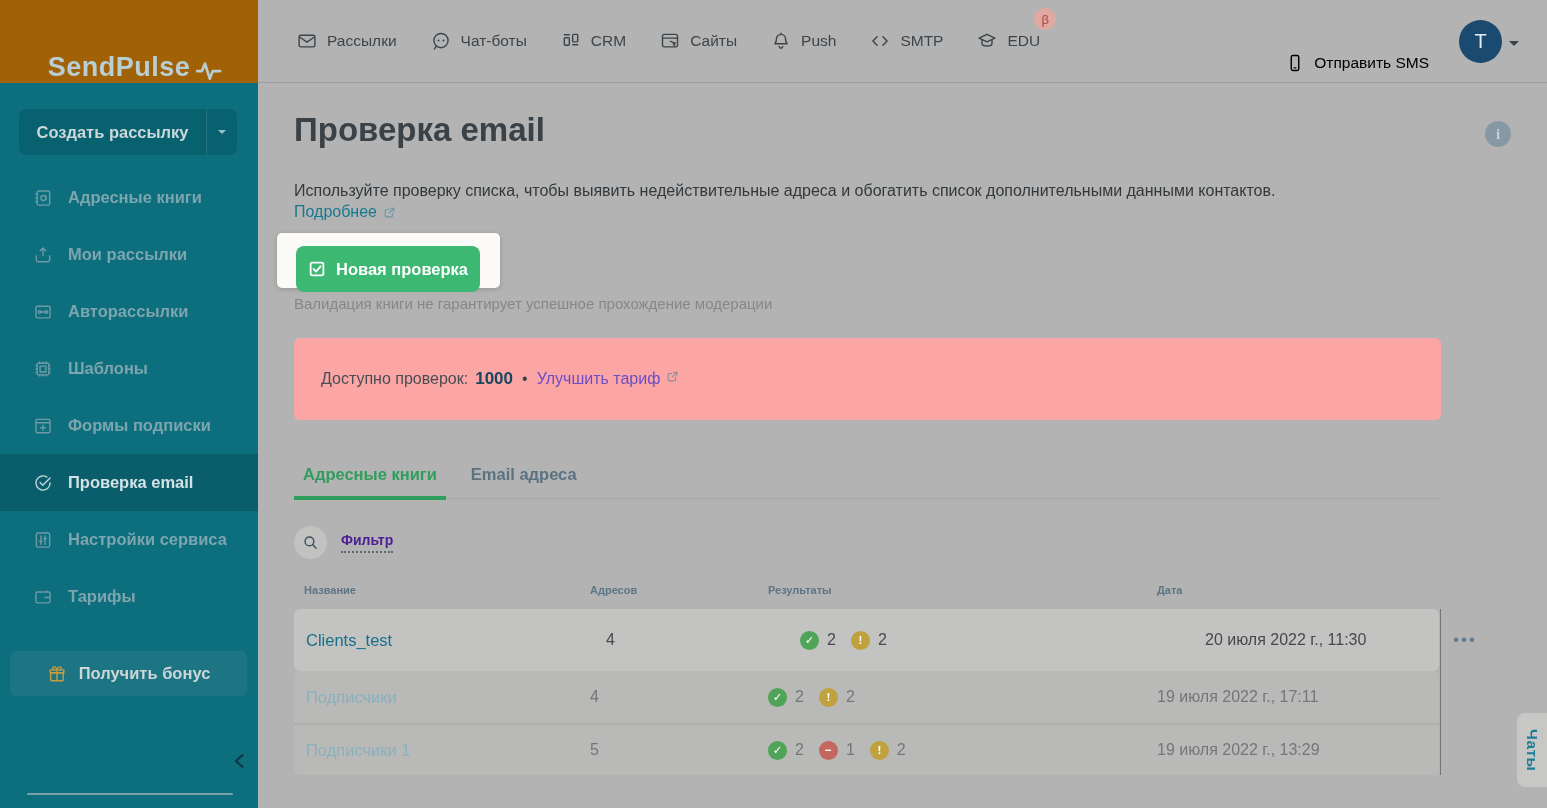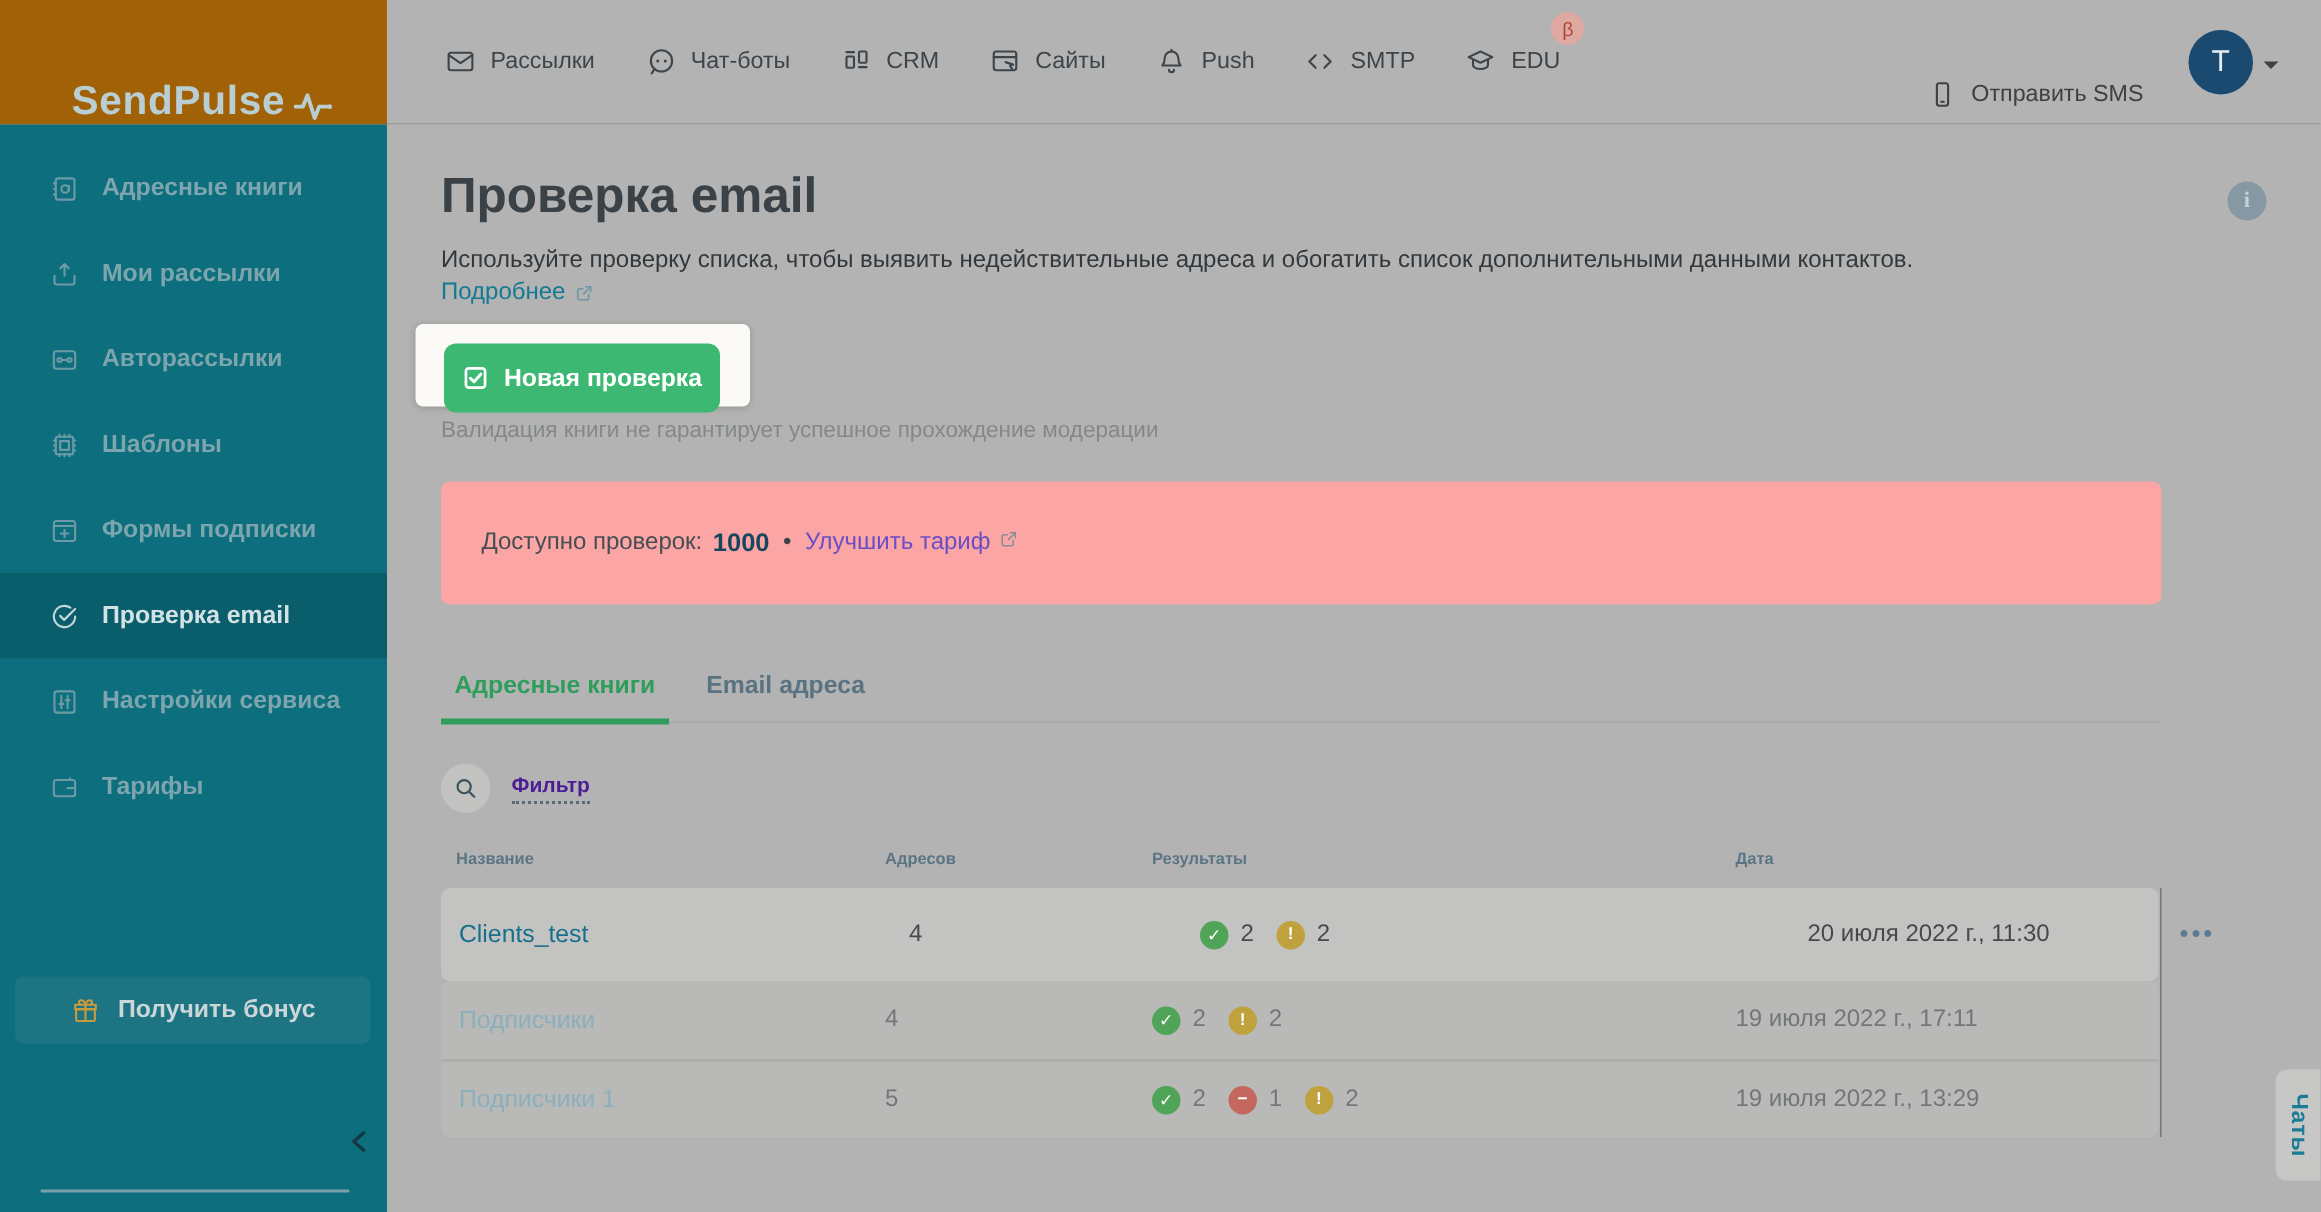--- a/index.html
+++ b/index.html
@@ -25,21 +25,21 @@
   .nav-item {
     display:flex; align-items:center; gap:10px; margin-right:34px;
     color:#3d454b; font-size:15.5px; font-weight:500; position:relative; cursor:pointer; white-space:nowrap;
   }
   .nav-item .icon { color:#3d454b; }
   .beta-badge {
     position:absolute; top:-23px; right:-16px; width:22px; height:22px; border-radius:50%;
     background:#dfa9a2; color:var(--beta_red,#b0453c); font-size:13px; display:flex; align-items:center; justify-content:center;
   }
   .nav-right { margin-left:auto; display:flex; align-items:center; }
-  .sms-btn { display:flex; align-items:center; gap:9px; color:#404040; font-size:15.5px; cursor:pointer; white-space:nowrap;margin-top:43px; }
+  .sms-btn { display:flex; align-items:center; gap:9px; color:#000000; font-size:15.5px; cursor:pointer; white-space:nowrap;margin-top:43px; }
   .avatar {
     width:43px; height:43px; border-radius:50%; background:var(--avatar_blue,#1b4a70);
     color:#e6ebef; font-size:20px; font-weight:500; display:flex; align-items:center; justify-content:center;
     margin-left:30px;
   }
   .avatar-caret {
     width:0; height:0; border:5px solid transparent; border-top-color:#39424a; margin:10px 0 0 7px;
   }
 
   
@@ -70,21 +70,21 @@
   .side-line { position:absolute; bottom:13px; left:27px; width:206px; height:2px; background:#7ba2aa; border-radius:1px; }
 
   
   .main { position:absolute; left:258px; top:83px; right:0; bottom:0; padding:25px 0 0 36px; }
   .page-title { font-size:33px; line-height:44px; font-weight:700; color:#3b4247; }
   .info-btn {
     position:absolute; top:38px; right:36px; width:26px; height:26px; border-radius:50%;
     background:#8798a5; color:#c9d1d7; font-size:15px; font-weight:700; font-family:"Liberation Serif",serif;
     display:flex; align-items:center; justify-content:center; cursor:pointer;
   }
-  .desc { margin-top:13px; font-size:16px; color:#32383c; max-width:1040px; }
+  .desc { margin-top:30px; font-size:16px; color:#32383c; max-width:1040px; }
   .learn-row { margin-top:3px; height:22px; }
   .learn-link { display:inline-flex; align-items:center; gap:6px; color:var(--link_teal,#147a92); font-size:16px; cursor:pointer; }
   .learn-link .icon { color:#6d97a3; }
 
   .spotlight {
     position:relative; margin:8px 0 0 -17px; width:223px; height:55px;
     background:#fbfaf7; border-radius:5px; box-shadow:0 1px 5px rgba(0,0,0,.18);
   }
   .primary-btn {
     position:absolute; left:19px; top:13px; width:184px; height:46px;
@@ -244,20 +244,27 @@
           </span>
         <span>Отправить SMS</span>
       </div>
       <div class="avatar">T</div>
       <div class="avatar-caret"></div>
     </div>
   </nav>
 </header>
 
 <aside class="sidebar">
+  <div class="create-btn">
+    <span class="create-label">Создать рассылку</span>
+    <span class="create-split"></span>
+    <span class="create-caret">
+        <i></i>
+      </span>
+  </div>
   <nav class="side-menu" id="side-menu">
       <div class="side-item">
         <span class="icon">
           <svg width="20" height="20" viewBox="0 0 24 24" fill="none" stroke="currentColor" stroke-width="1.7" stroke-linecap="round" stroke-linejoin="round">
             <rect x="5" y="3.5" width="15" height="17" rx="2"></rect>
             <path d="M5 7.5H3.5M5 12H3.5M5 16.5H3.5"></path>
             <circle cx="12.5" cy="12" r="3"></circle>
             <path d="M15.5 9.5v3.8"></path>
           </svg>
         </span>

